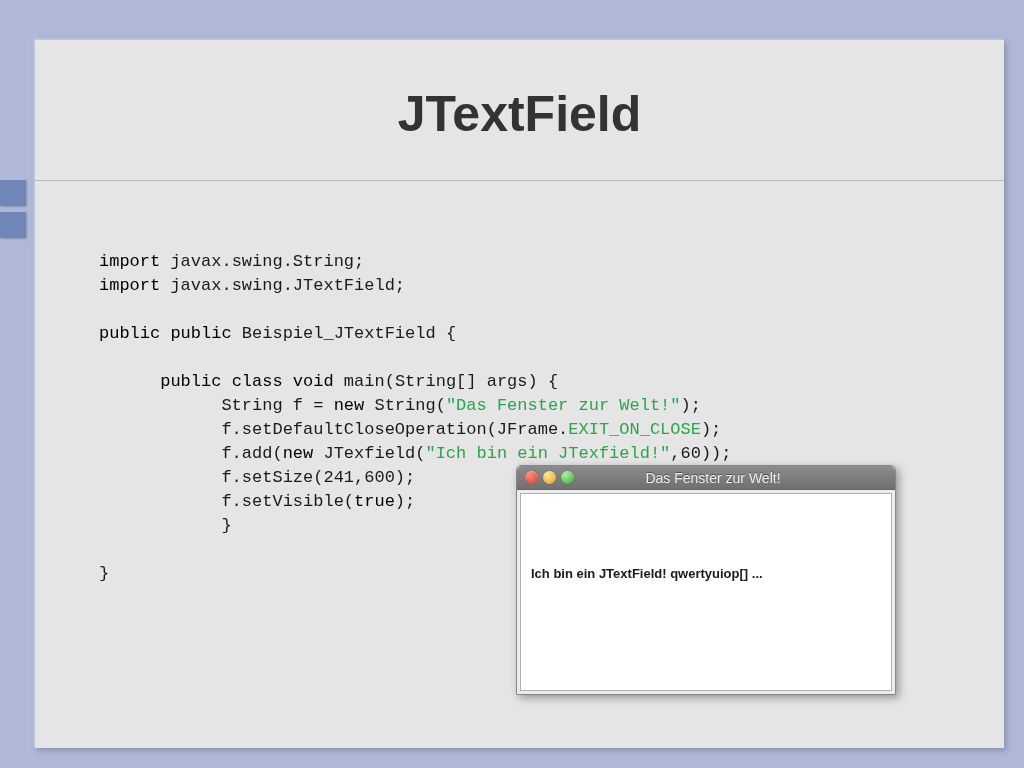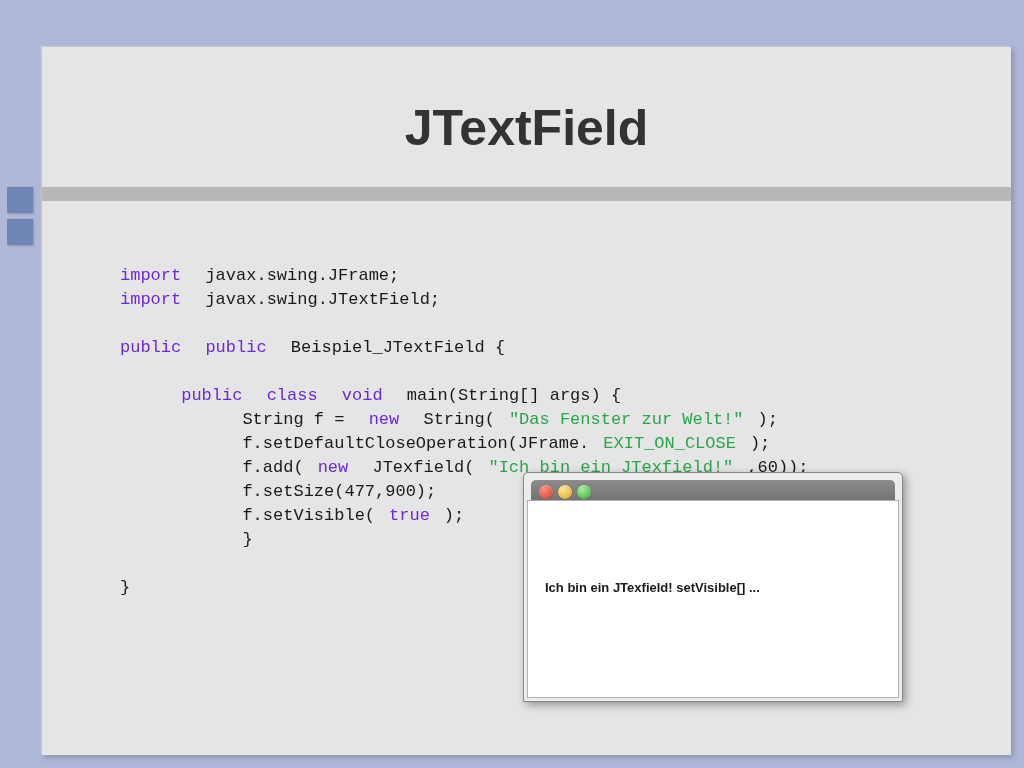--- a/index.html
+++ b/index.html
@@ -1,15 +1,15 @@
 <!DOCTYPE html>
 <html><head>
 <meta charset="utf-8">
 <style>
-  * { box-sizing: border-box; margin: 0; padding: 7px; }
+  * { box-sizing: border-box; margin: 0; padding: 0; }
   body {
     width: 1024px;
     height: 768px;
     background: #afb8d8;
     font-family: Arial, sans-serif;
     position: relative;
     overflow: hidden;
   }
   .slide-card {
     position: absolute;
@@ -48,21 +48,21 @@
   .code-block {
     position: absolute;
     left: 99px;
     top: 250px;
     font-family: "Courier New", monospace;
     font-size: 17px;
     line-height: 24px;
     color: #1a1a1a;
     white-space: pre;
   }
-  .kw-blue { color: #6d28d9; }
+  .kw-blue { color: #000000; }
   .kw-green { color: #2aa54a; }
   .jframe-window {
     position: absolute;
     left: 516px;
     top: 465px;
     width: 380px;
     height: 230px;
     border: 1px solid #888;
     background: #ececec;
     box-shadow: 3px 3px 8px rgba(0,0,0,0.35);
@@ -113,37 +113,38 @@
 
 <div class="accent-bar accent-top"></div>
 <div class="accent-bar accent-bot"></div>
 
 <div class="slide-card">
   <div class="slide-title">JTextField</div>
 </div>
 
 <div class="title-rule"></div>
 
-<div class="code-block"><span class="kw-blue">import</span><span> javax.swing.JFrame;</span>
+<div class="code-block"><span class="kw-blue">import</span><span> javax.swing.String;</span>
 <span class="kw-blue">import</span><span> javax.swing.JTextField;</span>
 
 <span class="kw-blue">public</span><span class="kw-blue"> public</span><span> Beispiel_JTextField {</span>
 
       <span class="kw-blue">public</span><span class="kw-blue"> class</span><span class="kw-blue"> void</span><span> main(String[] args) {</span>
             <span>String f = </span><span class="kw-blue">new</span><span> String(</span><span class="kw-green">"Das Fenster zur Welt!"</span><span>);</span>
             <span>f.setDefaultCloseOperation(JFrame.</span><span class="kw-green">EXIT_ON_CLOSE</span><span>);</span>
             <span>f.add(</span><span class="kw-blue">new</span><span> JTexfield(</span><span class="kw-green">"Ich bin ein JTexfield!"</span><span>,60));</span>
-            <span>f.setSize(477,900);</span>
+            <span>f.setSize(241,600);</span>
             <span>f.setVisible(</span><span class="kw-blue">true</span><span>);</span>
             <span>}</span>
 
 <span>}</span></div>
 
 <div class="jframe-window">
   <div class="jframe-titlebar">
     <div class="traffic t-red"></div>
     <div class="traffic t-yel"></div>
     <div class="traffic t-grn"></div>
+    <div class="jframe-title">Das Fenster zur Welt!</div>
   </div>
   <div class="jframe-body">
-    <div class="jtextfield-content">Ich bin ein JTexfield! setVisible[] ...</div>
+    <div class="jtextfield-content">Ich bin ein JTextField! qwertyuiop[] ...</div>
   </div>
 </div>
 
 </body></html>

